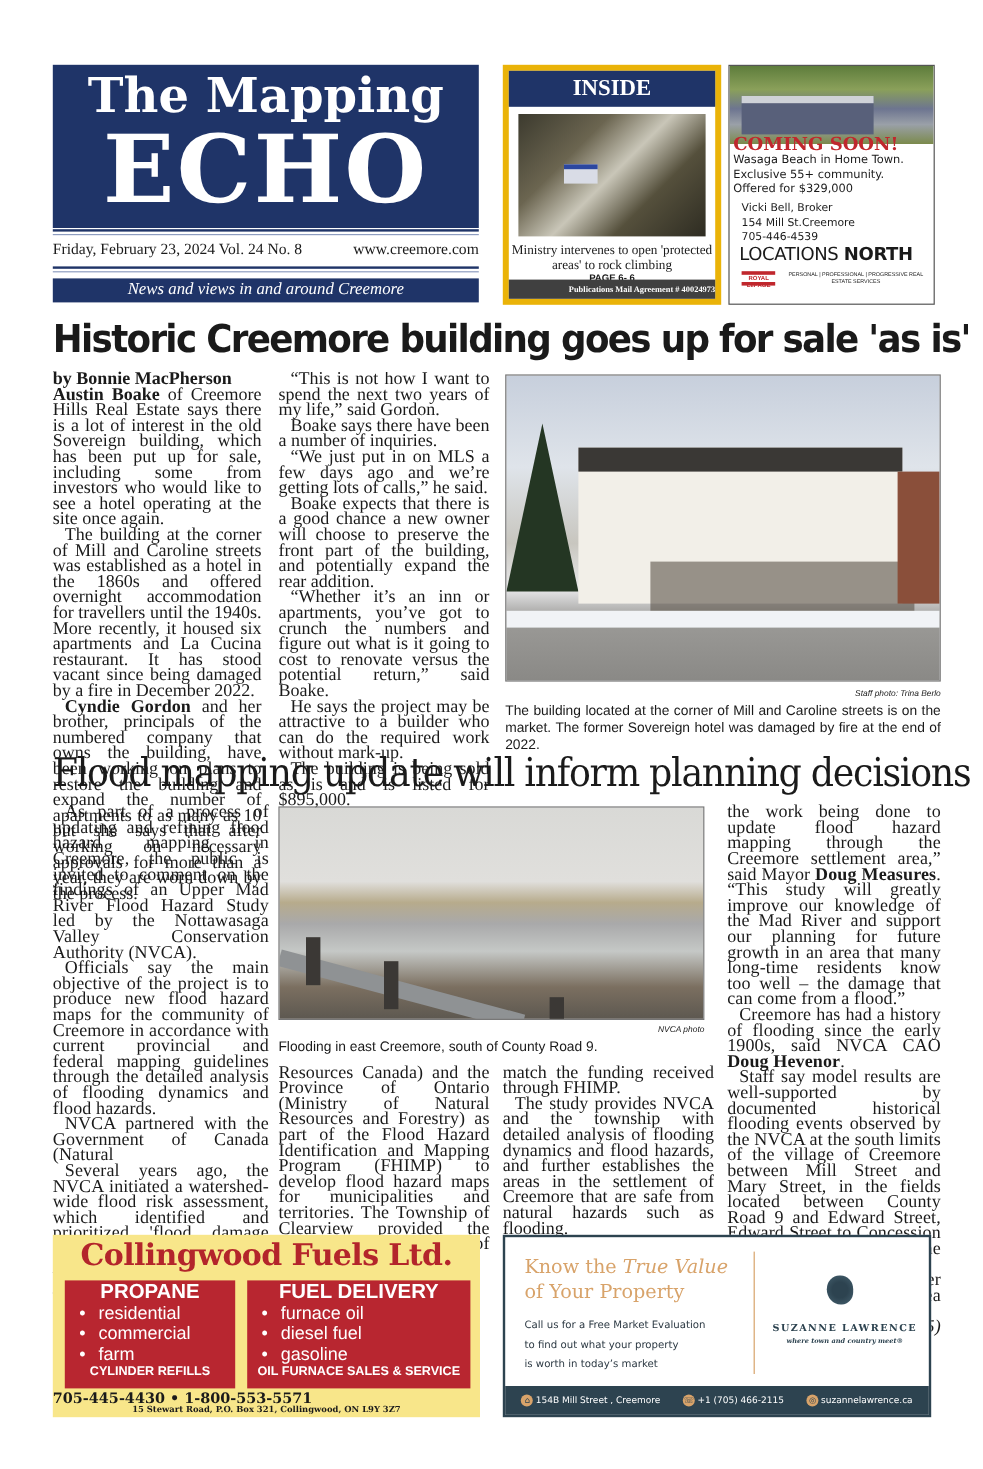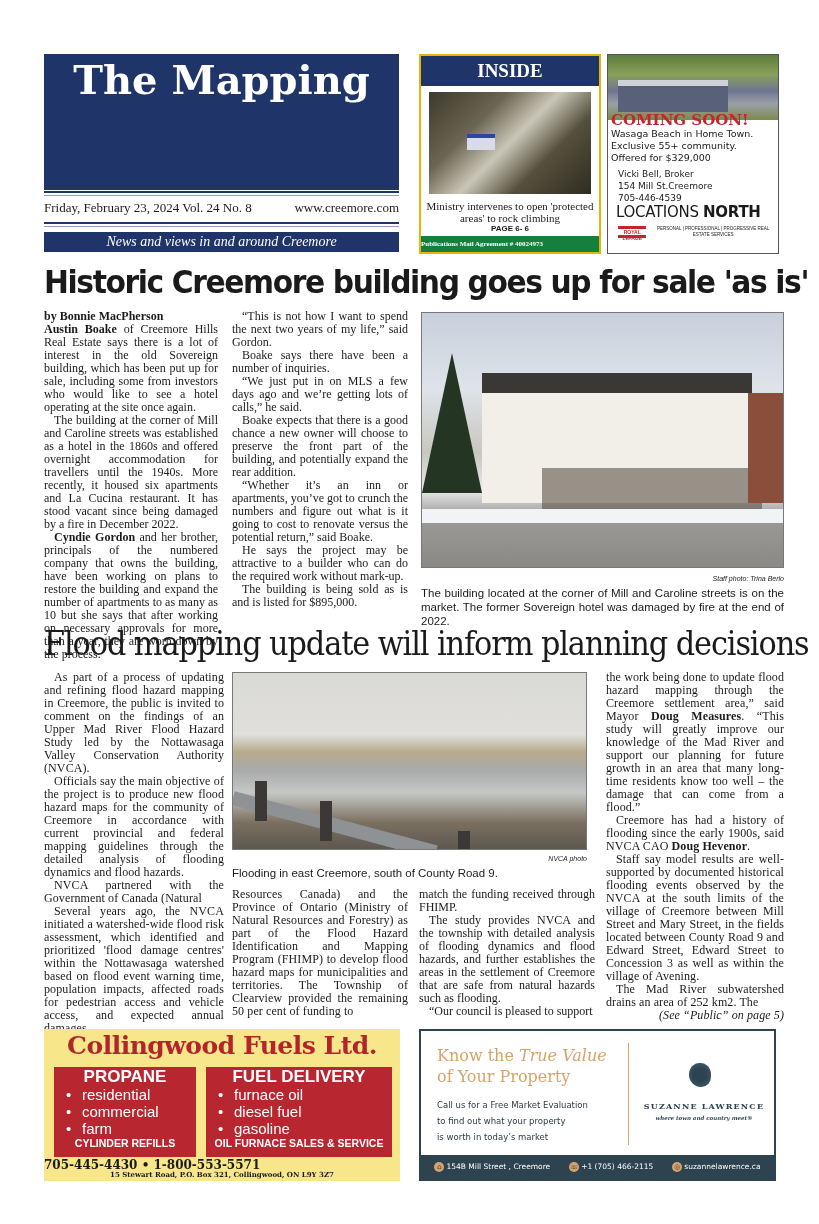--- a/index.html
+++ b/index.html
@@ -8,46 +8,46 @@
 
   
   .mast { left: 44px; top: 54px; width: 355px; height: 136px; background: #1f3468; color: #fff; text-align: center; }
   .mast .l1 { font-family: "DejaVu Serif", serif; font-weight: bold; font-size: 40px; line-height: 44px; padding-top: 4px; letter-spacing: 0px; }
   .mast .l2 { font-family: "DejaVu Serif", serif; font-weight: bold; font-size: 78px; line-height: 80px; letter-spacing: 2px; }
   .rule2 { left: 44px; width: 355px; height: 5px; border-top: 2px solid #1f3468; border-bottom: 1px solid #8e9dc0; }
   .dateline { left: 44px; top: 200px; width: 355px; font-size: 13px; display: flex; justify-content: space-between; }
   .tagline { left: 44px; top: 232px; width: 355px; height: 20px; background: #1f3468; color: #fff; text-align: center; font-style: italic; font-size: 14px; line-height: 20px; }
 
   
-  .inside { left: 419px; top: 54px; width: 182px; height: 200px; border: 2px solid #eab308; }
+  .inside { left: 419px; top: 54px; width: 182px; height: 200px; border: 5px solid #eab308; }
   .inside .hd { background: #1f3468; color: #fff; font-weight: bold; font-size: 19px; text-align: center; height: 30px; line-height: 30px; }
   .inside .img { margin: 6px 8px 0 8px; height: 102px; background: linear-gradient(135deg,#3c3a2e 0%,#6b6550 30%,#c9c6b8 50%,#55503c 70%,#2e2c22 100%); position: relative; }
   .inside .sign { position: absolute; left: 38px; top: 42px; width: 28px; height: 16px; background: #d9dce6; border-top: 4px solid #2b47a0; }
   .inside .cap { font-size: 11px; text-align: center; line-height: 12px; margin-top: 6px; }
   .inside .pg { font-family: "Liberation Sans", sans-serif; font-weight: bold; font-size: 8px; text-align: center; }
-  .inside .ft { position: absolute; left: 0; bottom: 0; width: 100%; height: 16px; background: #15803d; color: #fff; font-size: 7px; font-weight: bold; text-align: left; line-height: 16px; }
+  .inside .ft { position: absolute; left: 0; bottom: 0; width: 100%; height: 16px; background: #404040; color: #fff; font-size: 7px; font-weight: bold; text-align: right; line-height: 16px; }
 
   
   .ad1 { left: 607px; top: 54px; width: 172px; height: 200px; border: 1px solid #555; background: #fff; overflow: hidden; }
   .ad1 .photo { height: 65px; background: linear-gradient(180deg,#5e7d3c 0%,#8aa05a 30%,#6d7590 55%,#9aa0a8 75%,#7b8a4c 100%); position: relative; }
   .ad1 .house { position: absolute; left: 10px; top: 25px; width: 110px; height: 32px; background: #58607a; border-top: 6px solid #cfd2d8; }
   .ad1 .soon { color: #c0272d; font-family: "DejaVu Serif", serif; font-weight: bold; font-size: 15px; line-height: 16px; padding-left: 3px; margin-top: -8px; position: relative; }
   .ad1 .txt { font-family: "DejaVu Sans", sans-serif; font-size: 9.5px; line-height: 12px; padding-left: 3px; }
   .ad1 .agent { font-family: "DejaVu Sans", sans-serif; font-size: 9px; line-height: 12px; padding-left: 10px; margin-top: 4px; }
   .ad1 .brand { font-family: "DejaVu Sans", sans-serif; font-size: 15px; padding-left: 8px; line-height: 16px; letter-spacing: -0.3px; }
   .ad1 .brand b { font-weight: bold; }
   .ad1 .foot { display: flex; align-items: center; gap: 6px; padding: 6px 4px 0 10px; }
   .ad1 .rlp { width: 36px; height: 12px; background: #fff; border-top: 3px solid #c0272d; border-bottom: 3px solid #c0272d; font-size: 5px; font-family: "Liberation Sans", sans-serif; font-weight: bold; color: #c0272d; text-align: center; line-height: 6px; }
   .ad1 .tag { font-size: 4.5px; font-family: "Liberation Sans", sans-serif; line-height: 6px; text-align: center; }
 
   
   .h1 { left: 44px; top: 262px; width: 740px; font-family: "DejaVu Sans", sans-serif; font-weight: bold; font-size: 32px; line-height: 40px; letter-spacing: -1.5px; transform: scaleX(0.93); transform-origin: left; white-space: nowrap; }
   .h2 { left: 44px; top: 623px; width: 740px; font-family: "DejaVu Serif", serif; font-size: 33px; line-height: 42px; letter-spacing: -1.2px; white-space: nowrap; transform: scaleX(0.92); transform-origin: left; }
 
-  .col { font-size: 12px; line-height: 13px; text-align: justify; }
+  .col { font-size: 15px; line-height: 13px; text-align: justify; }
   .col p { text-indent: 10px; }
   .col p.noind { text-indent: 0; }
   .col b { font-weight: bold; }
 
   .photo1 { left: 421px; top: 312px; width: 363px; height: 256px; border: 1px solid #777; background: linear-gradient(180deg,#c7cfdc 0%,#dfe4ea 30%,#c8c6bf 55%,#e8e8ea 70%,#9b9a97 80%,#8a8986 100%); overflow: hidden; }
   .photo1 .tree { position: absolute; left: 0; top: 40px; width: 0; height: 0; border-left: 30px solid transparent; border-right: 30px solid transparent; border-bottom: 140px solid #243623; }
   .photo1 .bldg { position: absolute; left: 60px; top: 60px; width: 270px; height: 130px; background: #f2efe8; border-top: 20px solid #3a3835; }
   .photo1 .porch { position: absolute; left: 120px; top: 155px; width: 220px; height: 45px; background: #5a5148; opacity: 0.6; }
   .photo1 .brick { position: absolute; right: 0; top: 80px; width: 35px; height: 110px; background: #8a4f3a; }
   .photo1 .snow { position: absolute; left: 0; top: 196px; width: 100%; height: 14px; background: #f1f3f6; }
@@ -80,20 +80,21 @@
   .suz .nm { position: absolute; left: 212px; top: 70px; width: 142px; text-align: center; font-family: "DejaVu Serif", serif; font-weight: bold; font-size: 8px; letter-spacing: 1.2px; color: #2d4350; }
   .suz .sl { position: absolute; left: 212px; top: 84px; width: 142px; text-align: center; font-family: "DejaVu Serif", serif; font-style: italic; font-weight: bold; font-size: 5.5px; color: #2d4350; }
   .suz .bar { position: absolute; left: 0; bottom: 0; width: 100%; height: 24px; background: #2d4350; color: #fff; font-family: "DejaVu Sans", sans-serif; font-size: 7.5px; display: flex; align-items: center; justify-content: space-around; padding: 0 4px; }
   .suz .bar span.ic { display: inline-block; width: 10px; height: 10px; border-radius: 50%; background: #d8a36a; color: #2d4350; font-size: 7px; text-align: center; line-height: 10px; margin-right: 2px; vertical-align: middle; }
 </style>
 </head>
 <body>
 
 <div class="abs mast">
   <div class="l1">The Mapping</div>
+  <div class="l2">ECHO</div>
 </div>
 <div class="abs rule2" style="top:191px"></div>
 <div class="abs dateline">
   <span>Friday, February 23, 2024 Vol. 24 No. 8</span>
   <span>www.creemore.com</span>
 </div>
 <div class="abs rule2" style="top:222px"></div>
 <div class="abs tagline">News and views in and around Creemore</div>
 
 <div class="abs inside">

